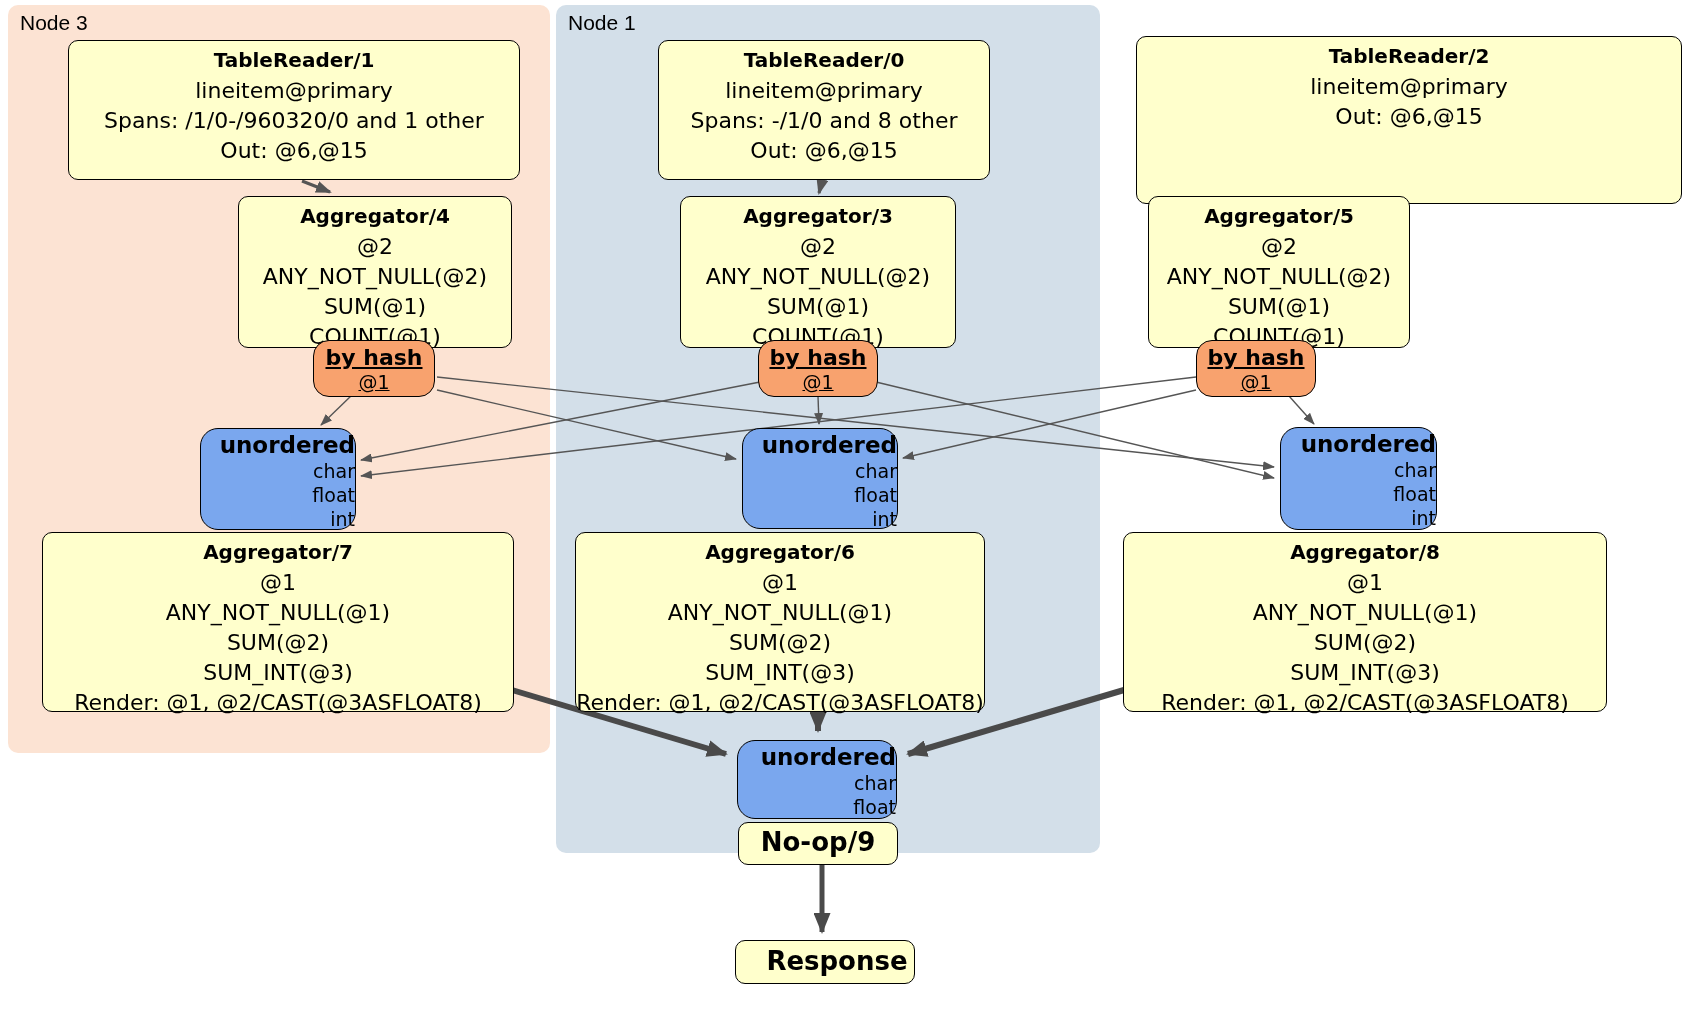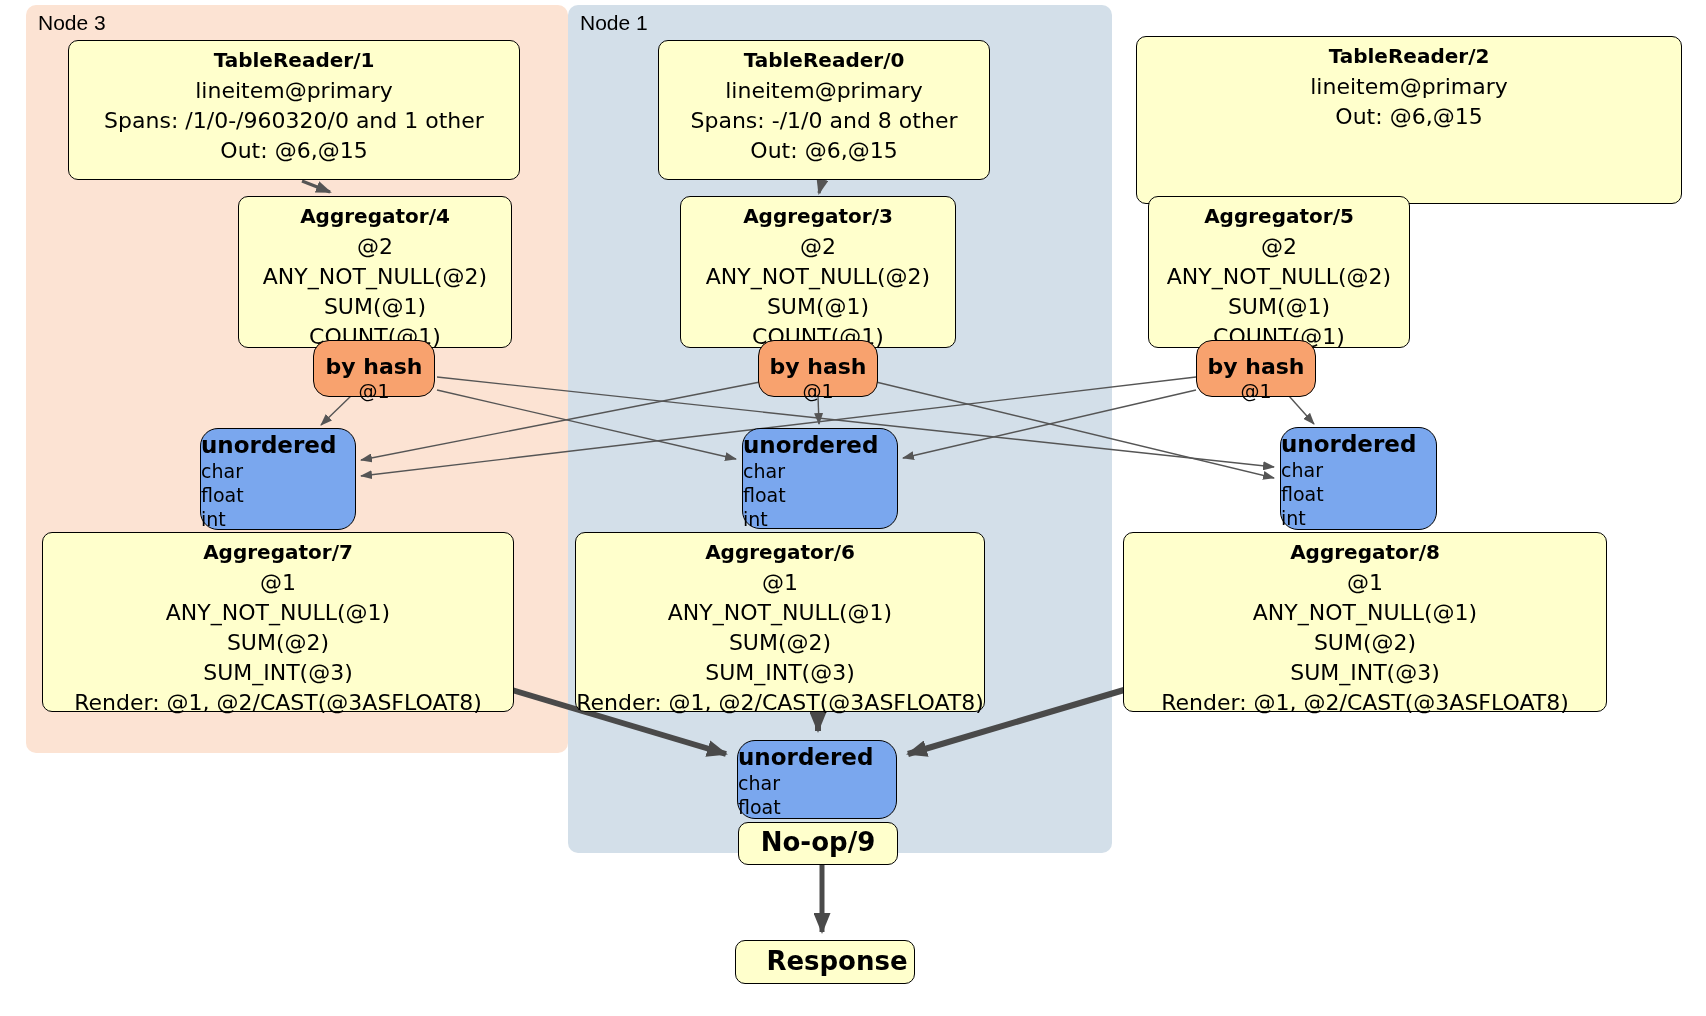--- a/index.html
+++ b/index.html
@@ -10,22 +10,22 @@
     overflow:hidden;
     background:#ffffff;
   }
   
   .group{position:absolute;border-radius:10px;z-index:0;}
   .group-label{
     position:absolute;top:6px;left:12px;
     font-family:"Liberation Sans", sans-serif;
     font-size:21px;color:#000;
   }
-  #g-node3{left:26px;top:5px;width:542px;height:748px;background:var(--node3-bg);}
-  #g-node1{left:556px;top:5px;width:544px;height:848px;background:var(--node1-bg);margin-left:12px;}
+  #g-node3{left:8px;top:5px;width:542px;height:748px;background:var(--node3-bg);}
+  #g-node1{left:556px;top:5px;width:544px;height:848px;background:var(--node1-bg);}
   #g-node2{left:1112px;top:5px;width:586px;height:748px;background:var(--node2-bg);}
 
   
   svg.edges{position:absolute;left:0;top:0;z-index:1;}
   .e-med{stroke:var(--edge-color);stroke-width:3.2px;fill:none;}
   .e-thin{stroke:var(--edge-color);stroke-width:1.4px;fill:none;}
   .e-thick{stroke:var(--edge-thick-color);stroke-width:6px;fill:none;}
   .e-thick2{stroke:var(--edge-thick-color);stroke-width:5px;fill:none;}
 
   
@@ -38,31 +38,31 @@
   }
   .box .title{font-weight:700;font-size:20px;line-height:31px;color:#000;}
   .box .line{font-size:22px;line-height:30px;color:#000;white-space:nowrap;}
   .sink .title{font-size:26px;line-height:36px;}
 
   
   .router{
     position:absolute;box-sizing:border-box;
     border:1.8px solid #000;border-radius:16px;
     background:var(--router-fill);
-    text-align:center;z-index:3;padding-top:12px;
+    text-align:center;z-index:3;padding-top:3px;text-decoration:underline;
   }
   .router .title{font-weight:700;font-size:22px;line-height:27px;color:#000;}
   .router .line{font-size:19px;line-height:22px;color:#000;}
 
   
   .sync{
     position:absolute;box-sizing:border-box;
     border:1.8px solid #000;border-radius:18px;
     background:var(--sync-fill);
-    text-align:left;z-index:2;padding-top:3px;
+    text-align:right;z-index:2;padding-top:3px;
   }
   .sync .title{font-weight:700;font-size:23px;line-height:27px;color:#000;}
   .sync .line{font-size:19px;line-height:24px;color:#000;}
 
   #tr1{left:68px;top:40px;width:452px;height:140px;}
   #tr0{left:658px;top:40px;width:332px;height:140px;}
   #tr2{left:1136px;top:36px;width:546px;height:168px;}
   #agg4{left:238px;top:196px;width:274px;height:152px;}
   #agg3{left:680px;top:196px;width:276px;height:152px;}
   #agg5{left:1148px;top:196px;width:262px;height:152px;}

